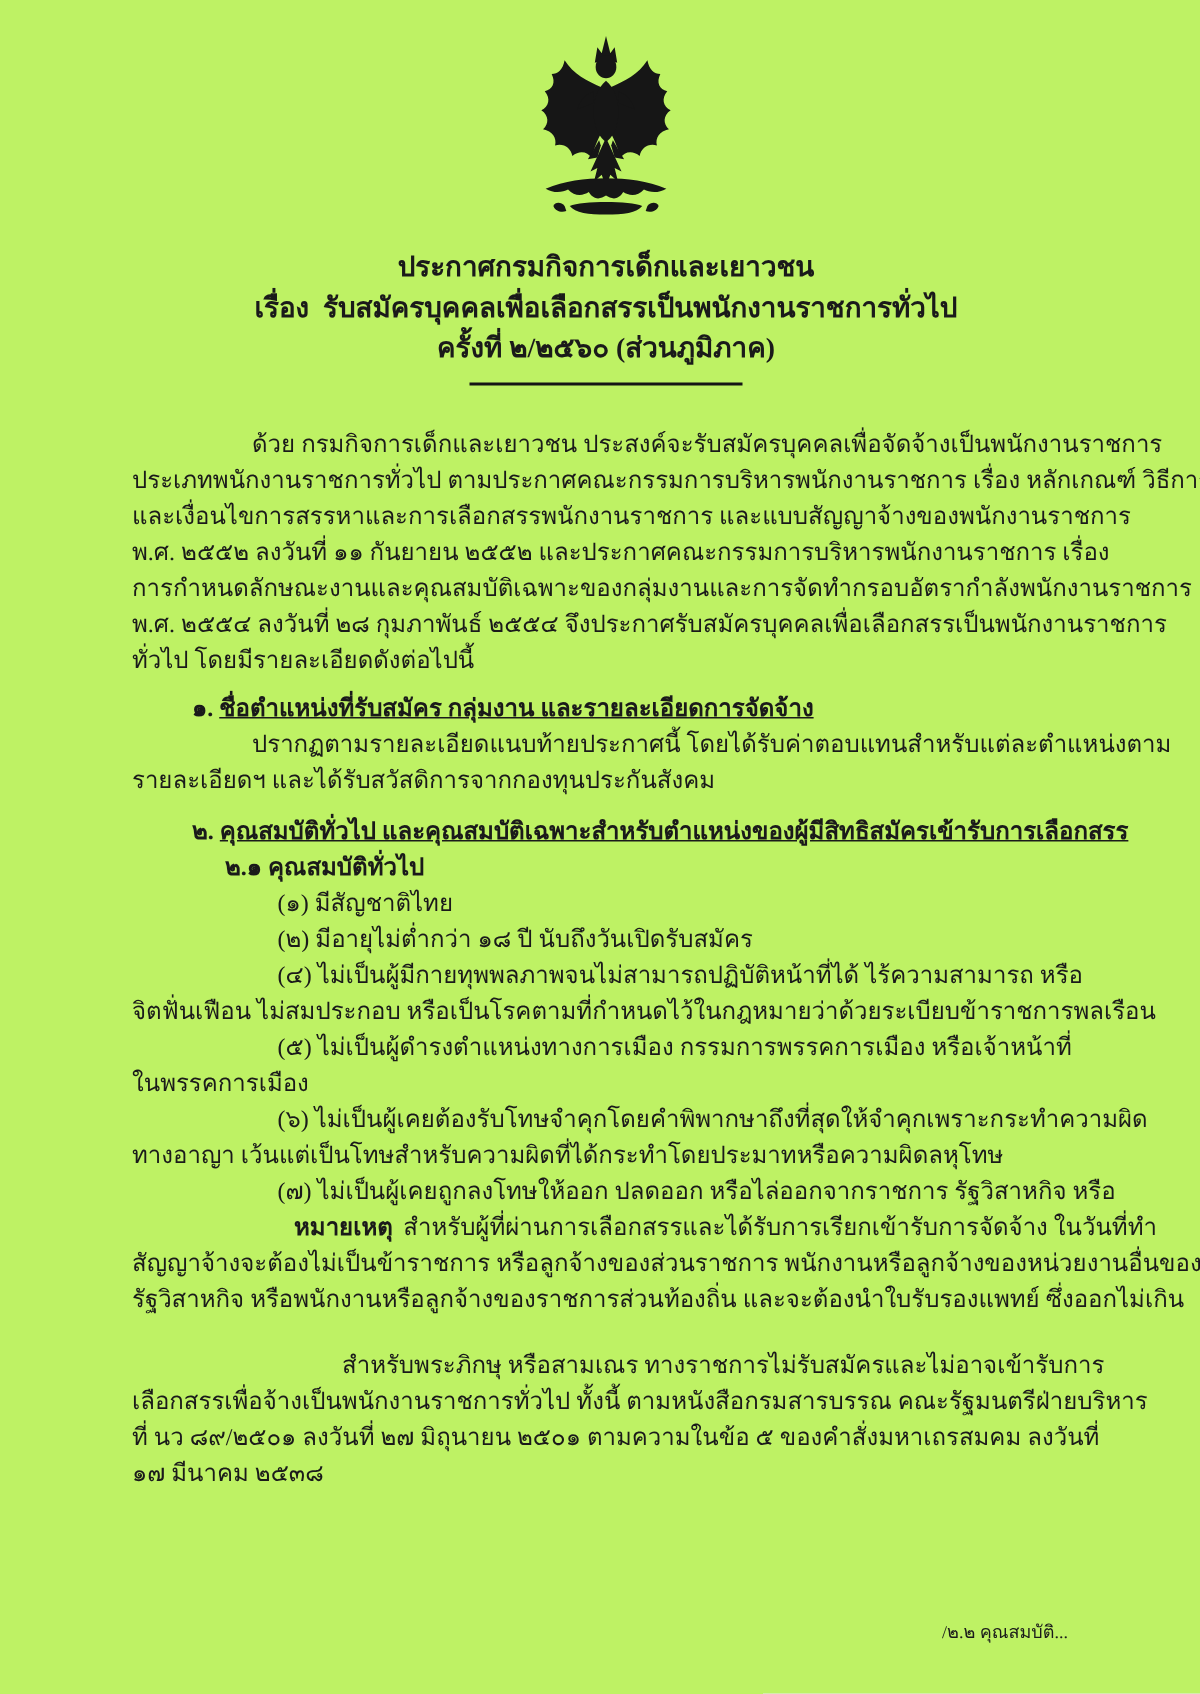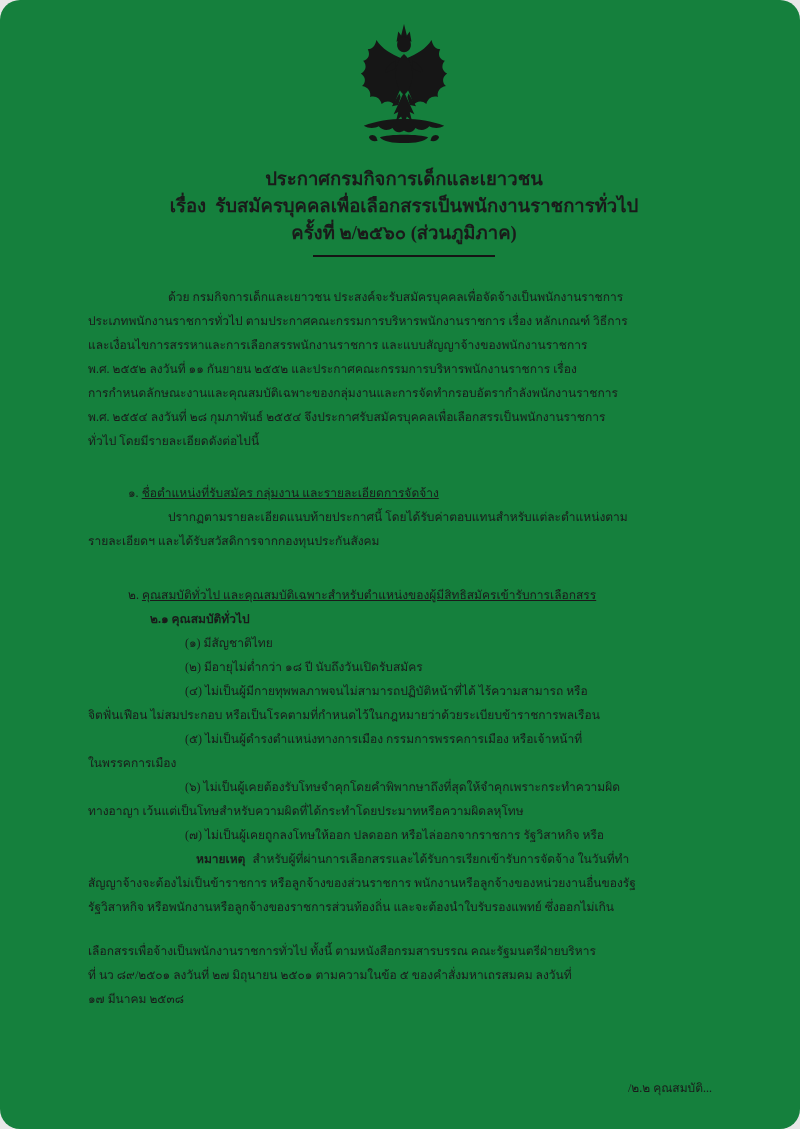--- a/index.html
+++ b/index.html
@@ -1,25 +1,24 @@
 <!DOCTYPE html>
 <html lang="th"><head>
 <meta charset="utf-8">
 <style>
   html, body { margin: 0; padding: 0; background: #e8e8e8; }
   .page {
     position: relative;
     width: 800px;
     height: 1129px;
     margin: 0 auto;
-    background: #15803d;
+    background: #bef264;
     overflow: hidden;
     font-family: "Liberation Serif", "DejaVu Sans", sans-serif;
     color: #1a1a1a;
-    border-radius: 20px;
   }
   .content {
     position: absolute;
     left: 88px;
     top: 0;
     width: 632px;
   }
   .emblem-wrap {
     width: 118px;
     height: 138px;
@@ -34,26 +33,26 @@
     white-space: pre;
   }
   .divider {
     width: 182px;
     height: 0;
     border-top: 2.5px solid #151515;
     margin: 8px auto 0 auto;
   }
   .body-text { margin-top: 28px; }
   .line {
-    font-size: 12px;
+    font-size: 16px;
     line-height: 24px;
     white-space: pre;
   }
   .indent      { padding-left: 80px; }
-  .sec-head    { padding-left: 40px; font-weight: normal; margin-top: 20px; }
+  .sec-head    { padding-left: 40px; font-weight: bold; }
   .sec-head .u { text-decoration: underline; }
   .sub-head    { padding-left: 62px; font-weight: bold; }
   .item        { padding-left: 97px; }
   .note-first  { padding-left: 108px; }
   .note-label  { font-weight: bold; }
   .note-rest   { margin-left: 7px; }
   .monk-first  { padding-left: 140px; }
   .gap-s  { height: 8px; }
   .gap-m  { height: 10px; }
   .gap-l  { height: 20px; }
@@ -130,20 +129,21 @@
       <div class="line item">(๖) ไม่เป็นผู้เคยต้องรับโทษจำคุกโดยคำพิพากษาถึงที่สุดให้จำคุกเพราะกระทำความผิด</div>
       <div class="line">ทางอาญา เว้นแต่เป็นโทษสำหรับความผิดที่ได้กระทำโดยประมาทหรือความผิดลหุโทษ</div>
       <div class="line item">(๗) ไม่เป็นผู้เคยถูกลงโทษให้ออก ปลดออก หรือไล่ออกจากราชการ รัฐวิสาหกิจ หรือ</div>
 
       <div class="line note-first"><span class="note-label">หมายเหตุ</span><span class="note-rest">สำหรับผู้ที่ผ่านการเลือกสรรและได้รับการเรียกเข้ารับการจัดจ้าง ในวันที่ทำ</span></div>
       <div class="line">สัญญาจ้างจะต้องไม่เป็นข้าราชการ หรือลูกจ้างของส่วนราชการ พนักงานหรือลูกจ้างของหน่วยงานอื่นของรัฐ</div>
       <div class="line">รัฐวิสาหกิจ หรือพนักงานหรือลูกจ้างของราชการส่วนท้องถิ่น และจะต้องนำใบรับรองแพทย์ ซึ่งออกไม่เกิน</div>
 
       <div class="gap-l"></div>
 
+      <div class="line monk-first">สำหรับพระภิกษุ หรือสามเณร ทางราชการไม่รับสมัครและไม่อาจเข้ารับการ</div>
       <div class="line">เลือกสรรเพื่อจ้างเป็นพนักงานราชการทั่วไป ทั้งนี้ ตามหนังสือกรมสารบรรณ คณะรัฐมนตรีฝ่ายบริหาร</div>
       <div class="line">ที่ นว ๘๙/๒๕๐๑ ลงวันที่ ๒๗ มิถุนายน ๒๕๐๑ ตามความในข้อ ๕ ของคำสั่งมหาเถรสมคม ลงวันที่</div>
       <div class="line">๑๗ มีนาคม ๒๕๓๘</div>
 
     </div>
   </div>
 
   <div class="continuation">/๒.๒ คุณสมบัติ...</div>
 </div>
 

